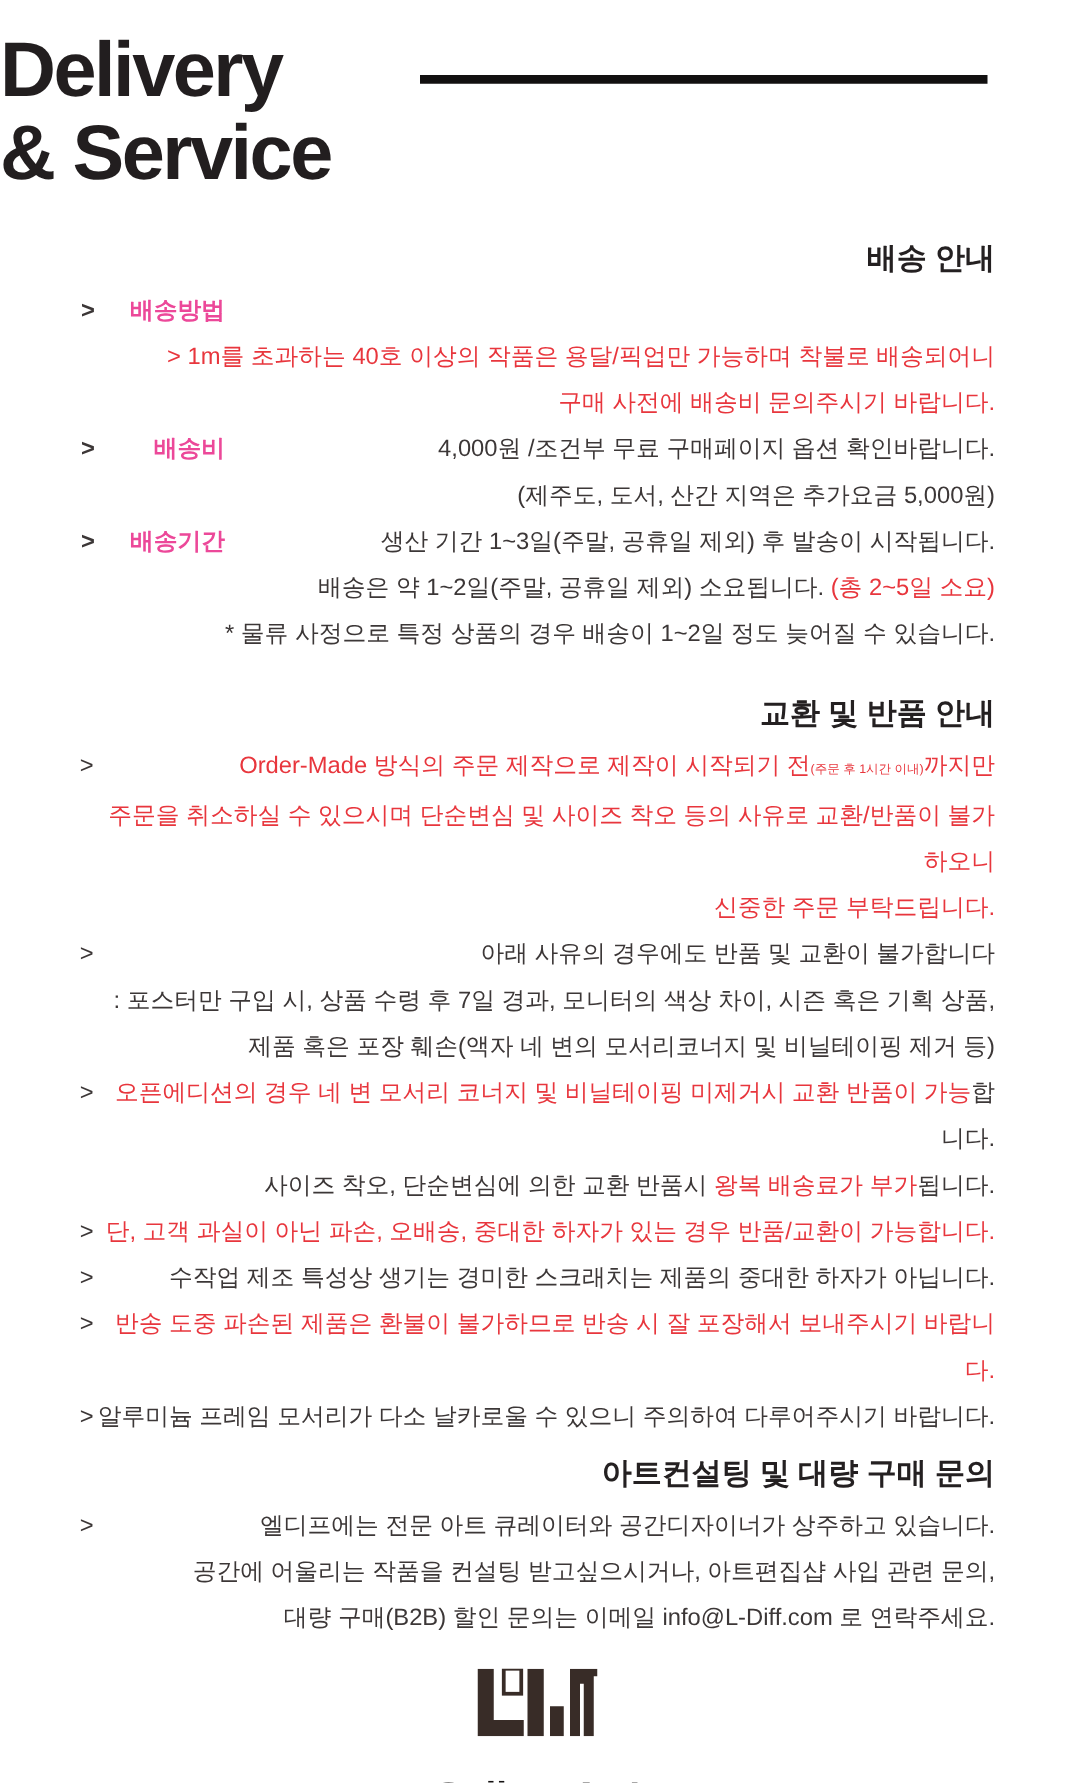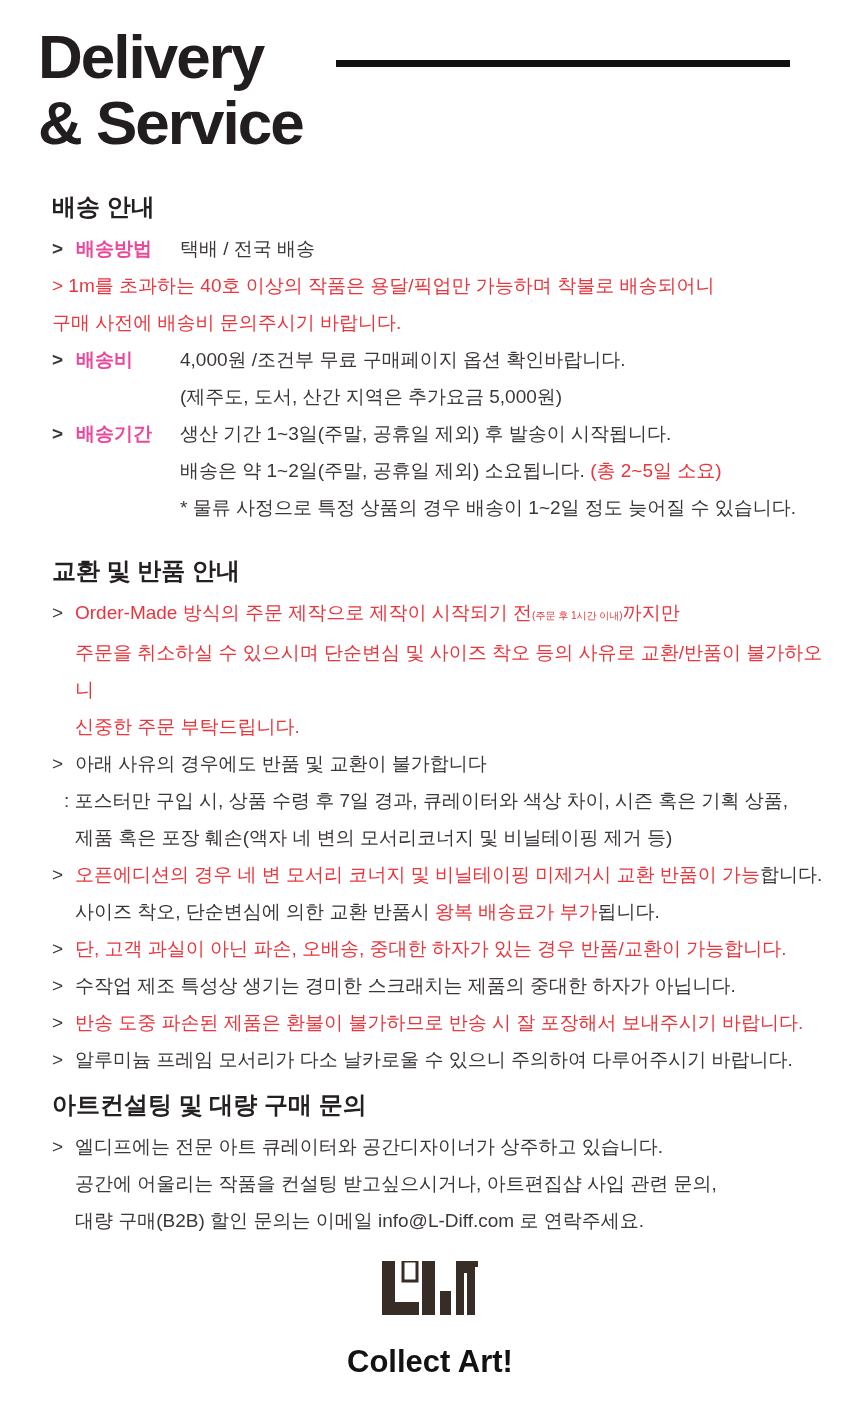--- a/index.html
+++ b/index.html
@@ -5,30 +5,29 @@
   html, body { margin:0; padding:0; }
   body {
     width:860px; height:1426px;
     background:#ffffff;
     font-family:"Liberation Sans", sans-serif;
     color:#3c3737;
     overflow:hidden;
   }
   .header { position:relative; margin-top:24px; height:134px; }
   .title {
-    margin-left:38px;
     font-size:62px; line-height:66px; font-weight:bold;
     color:#221e1f; letter-spacing:-2px;
   }
   .title-rule {
     position:absolute; left:336px; top:36px;
     width:454px; height:7px; background:#121010;
   }
 
-  .content { padding-left:52px; padding-right:28px; }
+  .content { padding-left:52px; padding-right:64px;text-align:right; }
 
   .section-heading {
     font-size:24px; font-weight:bold; color:#242021; line-height:30px;
   }
   .s-shipping .section-heading { margin-top:34px; }
   .s-exchange .section-heading { margin-top:30px; }
   .s-consult  .section-heading { margin-top:12px; }
 
   .line { font-size:19px; line-height:37px; }
   .red { color:#e8363d; }
@@ -65,21 +64,20 @@
 </div>
 
 <div class="content">
 
   <div class="s-shipping">
     <div class="section-heading">배송 안내</div>
 
     <div class="spec-row first-row">
       <span class="marker">&gt;</span>
       <span class="spec-label">배송방법</span>
-      <span class="spec-value">택배 / 전국 배송</span>
     </div>
 
     <div class="line red">&gt; 1m를 초과하는 40호 이상의 작품은 용달/픽업만 가능하며 착불로 배송되어니</div>
     <div class="line red">구매 사전에 배송비 문의주시기 바랍니다.</div>
 
     <div class="spec-row">
       <span class="marker">&gt;</span>
       <span class="spec-label">배송비</span>
       <span class="spec-value">
         <span class="bold">4,000원 /조건부 무료</span><span> 구매페이지 옵션 확인바랍니다.</span>
@@ -107,21 +105,21 @@
         <div><span class="red">Order-Made 방식의 주문 제작으로 제작이 시작되기 전</span><span class="red small">(주문 후 1시간 이내)</span><span class="red">까지만</span></div>
         <div class="red">주문을 취소하실 수 있으시며 단순변심 및 사이즈 착오 등의 사유로 교환/반품이 불가하오니</div>
         <div class="red">신중한 주문 부탁드립니다.</div>
       </span>
     </div>
 
     <div class="bullet">
       <span class="marker">&gt;</span>
       <span class="bullet-body">
         <div>아래 사유의 경우에도 반품 및 교환이 불가합니다</div>
-        <div class="hang-colon">: 포스터만 구입 시, 상품 수령 후 7일 경과, 큐레이터와 색상 차이, 시즌 혹은 기획 상품,</div>
+        <div class="hang-colon">: 포스터만 구입 시, 상품 수령 후 7일 경과, 모니터의 색상 차이, 시즌 혹은 기획 상품,</div>
         <div>제품 혹은 포장 훼손(액자 네 변의 모서리코너지 및 비닐테이핑 제거 등)</div>
       </span>
     </div>
 
     <div class="bullet">
       <span class="marker">&gt;</span>
       <span class="bullet-body">
         <div><span class="red">오픈에디션의 경우 네 변 모서리 코너지 및 비닐테이핑 미제거시 교환 반품이 가능</span><span>합니다.</span></div>
         <div><span>사이즈 착오, 단순변심에 의한 교환 반품시 </span><span class="red">왕복 배송료가 부가</span><span>됩니다.</span></div>
       </span>

